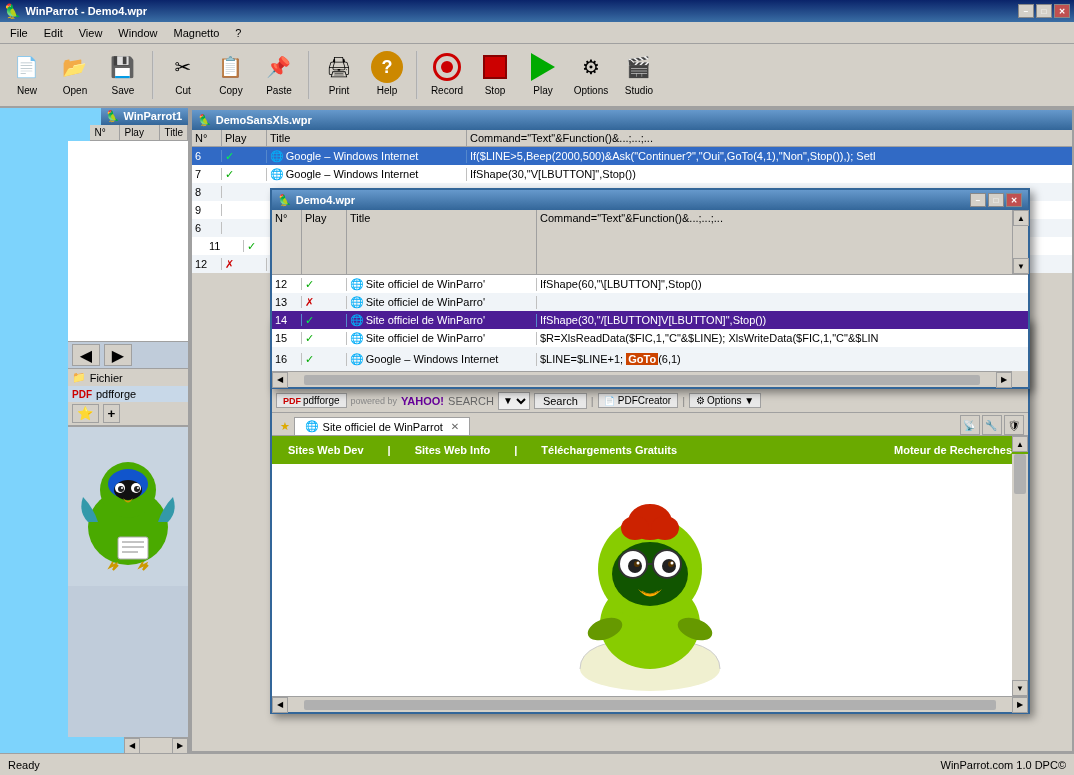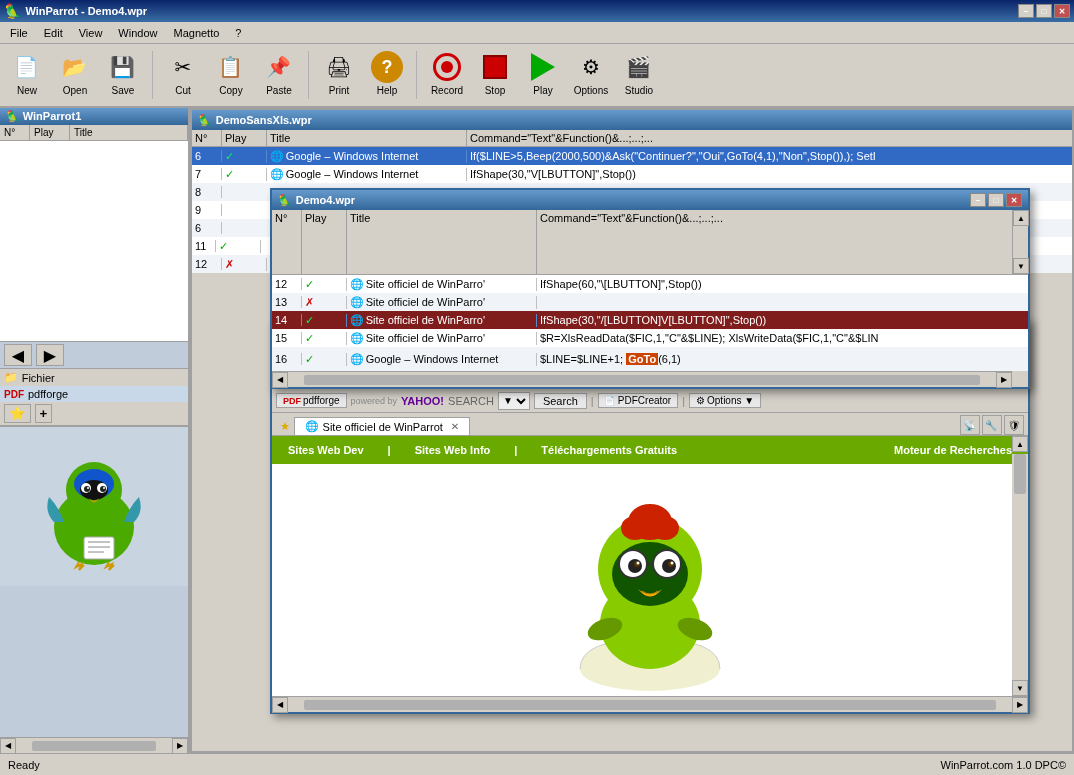--- a/index.html
+++ b/index.html
@@ -17,21 +17,21 @@
     
     #toolbar { background: #d4d0c8; height: 64px; border-bottom: 2px solid #a0a0a0; display: flex; align-items: center; padding: 2px 4px; gap: 2px; }
     .toolbar-separator { width: 2px; height: 48px; background: linear-gradient(to right, #a0a0a0, #e0e0e0); margin: 0 4px; }
     .tool-btn { display: flex; flex-direction: column; align-items: center; width: 46px; height: 58px; border: 1px solid transparent; border-radius: 3px; cursor: pointer; padding: 4px 2px; gap: 2px; font-size: 10px; }
     .tool-icon { width: 32px; height: 32px; display: flex; align-items: center; justify-content: center; font-size: 20px; }
     
     
     #main { display: flex; height: calc(775px - 22px - 22px - 64px - 22px); }
     
     
-    #left-panel { width: 190px; background: #7dd3fc; border-right: 2px solid #a0a0a0; display: flex; flex-direction: column; }
+    #left-panel { width: 190px; background: #7dd3fc; border-right: 2px solid #a0a0a0; display: flex; flex-direction: column; align-items: flex-end; }
     #left-panel-title { background: linear-gradient(to bottom, #6699cc, #336699); color: white; padding: 2px 6px; font-size: 11px; font-weight: bold; }
     .lp-header { display: flex; background: #d4d0c8; border-bottom: 1px solid #a0a0a0; font-size: 10px; }
     .lp-header div { padding: 2px 4px; border-right: 1px solid #a0a0a0; }
     #left-parrot { display: flex; align-items: center; justify-content: center; height: 160px; background: #c8d4e0; border-top: 1px solid #a0a0a0; }
     
     
     #right-area { flex: 1; display: flex; flex-direction: column; position: relative; overflow: hidden; }
     
     
     #demo-window { background: #d4d0c8; border: 2px solid #a0a0a0; position: relative; }
@@ -315,21 +315,21 @@
       </div>
 
       <div style="display:flex; background:#f0f4f8; font-size:11px; height:18px; align-items:center;">
         <div style="width:30px; border-right:1px solid #c0c0c0; padding:0 3px;">6</div>
         <div style="width:45px; border-right:1px solid #c0c0c0;"></div>
         <div style="width:200px; border-right:1px solid #c0c0c0;"></div>
         <div style="flex:1;"></div>
       </div>
 
       <div style="display:flex; background:white; font-size:11px; height:18px; align-items:center;">
-        <div style="width:24px; border-right:1px solid #c0c0c0; padding:0 3px;">11</div>
+        <div style="width:52px; border-right:1px solid #c0c0c0; padding:0 17px;">11</div>
         <div style="width:45px; border-right:1px solid #c0c0c0; padding:0 3px; color:#00aa00;">✓</div>
         <div style="width:200px; border-right:1px solid #c0c0c0;"></div>
         <div style="flex:1;"></div>
       </div>
 
       <div style="display:flex; background:#f0f4f8; font-size:11px; height:18px; align-items:center;">
         <div style="width:30px; border-right:1px solid #c0c0c0; padding:0 3px;">12</div>
         <div style="width:45px; border-right:1px solid #c0c0c0; padding:0 3px; color:#cc0000;">✗</div>
         <div style="width:200px; border-right:1px solid #c0c0c0;"></div>
         <div style="flex:1;"></div>
@@ -376,21 +376,21 @@
         <div style="width:30px; border-right:1px solid #c0c0c0; padding:0 3px;">13</div>
         <div style="width:45px; border-right:1px solid #c0c0c0; padding:0 3px; color:#cc0000;">✗</div>
         <div style="width:190px; border-right:1px solid #c0c0c0; padding:0 3px; display:flex;align-items:center;gap:2px; overflow:hidden;">
           <span>🌐</span>
           Site officiel de WinParro'
         </div>
         <div style="flex:1; padding:0 3px; overflow:hidden;"></div>
         <div style="width:16px;"></div>
       </div>
 
-      <div style="display:flex; background:#7f1d1d; color:white; font-size:11px; height:18px; align-items:center;">
+      <div style="display:flex; background:#4c1d95; color:white; font-size:11px; height:18px; align-items:center;">
         <div style="width:30px; border-right:1px solid #5588cc; padding:0 3px;">14</div>
         <div style="width:45px; border-right:1px solid #5588cc; padding:0 3px; color:#00ff44;">✓</div>
         <div style="width:190px; border-right:1px solid #5588cc; padding:0 3px; display:flex;align-items:center;gap:2px; overflow:hidden;">
           <span>🌐</span>
           Site officiel de WinParro'
         </div>
         <div style="flex:1; padding:0 3px; overflow:hidden; white-space:nowrap;">IfShape(30,"/[LBUTTON]V[LBUTTON]",Stop())</div>
         <div style="width:16px;"></div>
       </div>
 

